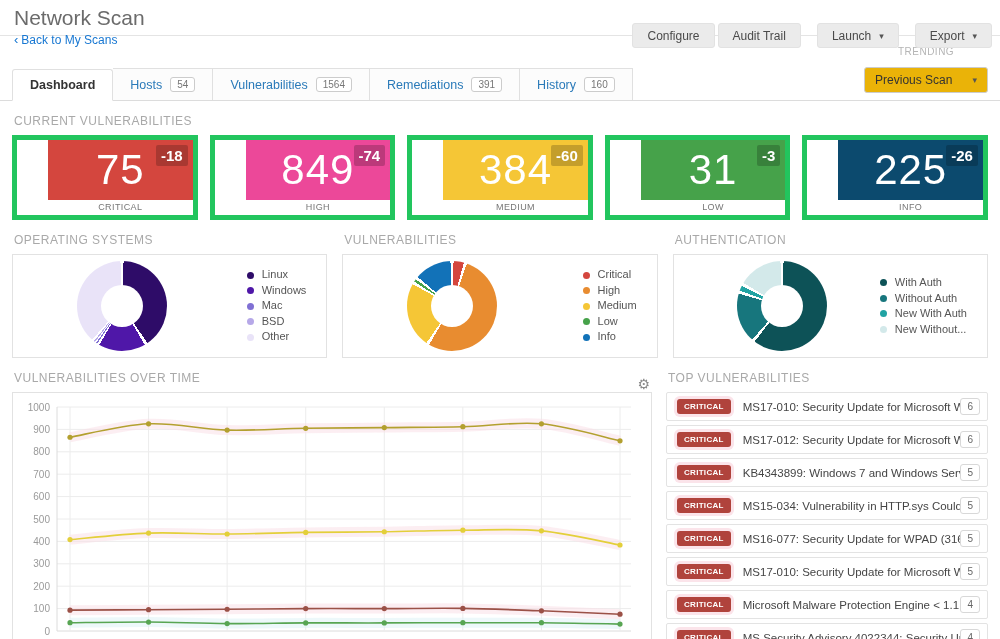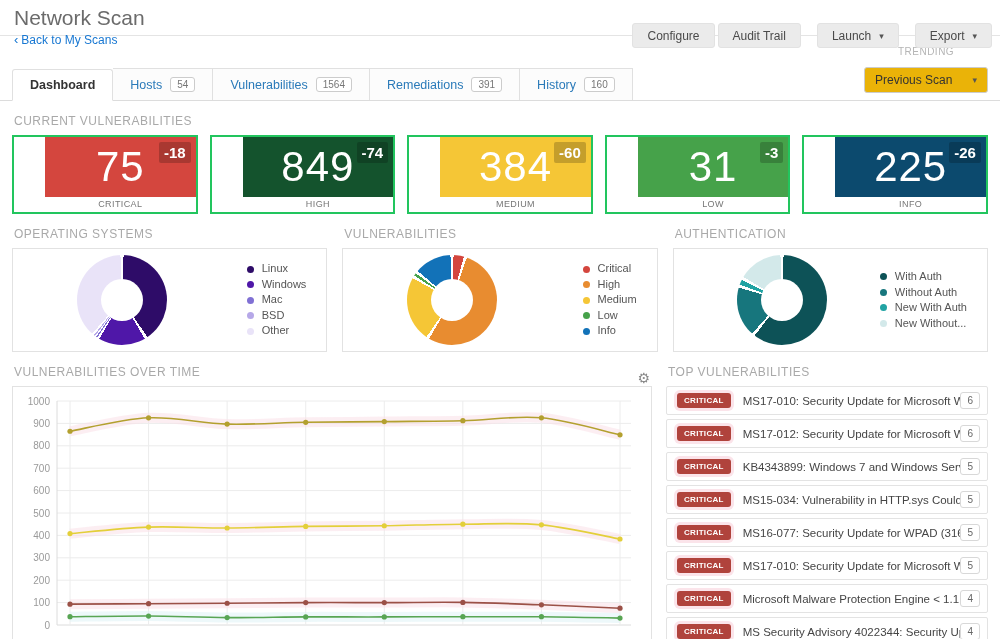--- a/index.html
+++ b/index.html
@@ -30,21 +30,21 @@
   .trending { margin-left:auto; display:flex; align-items:center; gap:10px; padding-bottom:7px;flex-direction:column; }
   .trending-label { font-size:10px; color:#b5b5b5; letter-spacing:.5px; }
   .select { display:flex; align-items:center; justify-content:space-between; gap:20px; min-width:108px;
     border:1px solid #ccc; border-radius:3px; background:#eab308; padding:5px 10px; font-size:12px; color:#333; cursor:pointer; }
 
   
   .content { padding:0 12px; }
   .section-label { font-size:12px; color:#a9a9a9; letter-spacing:.5px; margin:13px 2px 7px 2px; }
 
   .cards { display:flex; gap:12px; }
-  .card { flex:1; border:2px solid #22c55e; background:#fff;padding-left:31px; }
+  .card { flex:1; border:5px solid #22c55e; background:#fff;padding-left:31px; }
   .card-top { height:60px; position:relative; display:flex; align-items:center; justify-content:center; }
   .card-num { font-size:42px; font-weight:200; color:#fff; line-height:1; letter-spacing:1px; }
   .card-delta { position:absolute; top:5px; right:5px; background:rgba(0,0,0,.20); color:#fff;
     font-size:15px; font-weight:bold; padding:2px 5px; border-radius:2px; }
   .card-label { height:15px; font-size:9px; color:#777; text-align:center; line-height:15px; letter-spacing:.4px; }
 
   .donut-section { display:flex; gap:15px; }
   .donut-col { flex:1; min-width:0; }
   .panel { border:1px solid #e2e2e2; background:#fff; }
   .donut-panel { height:104px; display:flex; align-items:center; padding:0 16px; }
@@ -123,21 +123,21 @@
   <div class="section-label">CURRENT VULNERABILITIES</div>
   <div class="cards">
     <div class="card">
       <div class="card-top" style="background: rgb(212, 70, 62);">
           <span class="card-num">75</span>
           <span class="card-delta">-18</span>
         </div>
       <div class="card-label">CRITICAL</div>
     </div>
     <div class="card">
-      <div class="card-top" style="background: #14532d; justify-content: center;">
+      <div class="card-top" style="background: #ec4899; justify-content: center;">
           <span class="card-num">849</span>
           <span class="card-delta">-74</span>
         </div>
       <div class="card-label">HIGH</div>
     </div>
     <div class="card">
       <div class="card-top" style="background: rgb(245, 198, 54);">
           <span class="card-num">384</span>
           <span class="card-delta">-60</span>
         </div>

